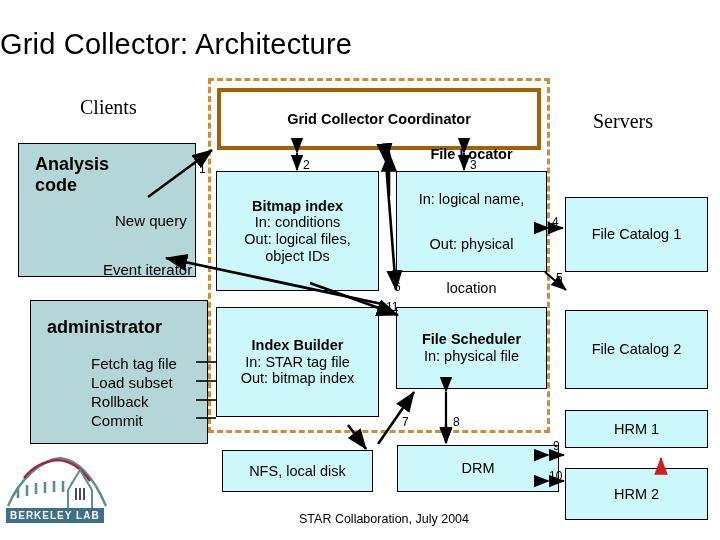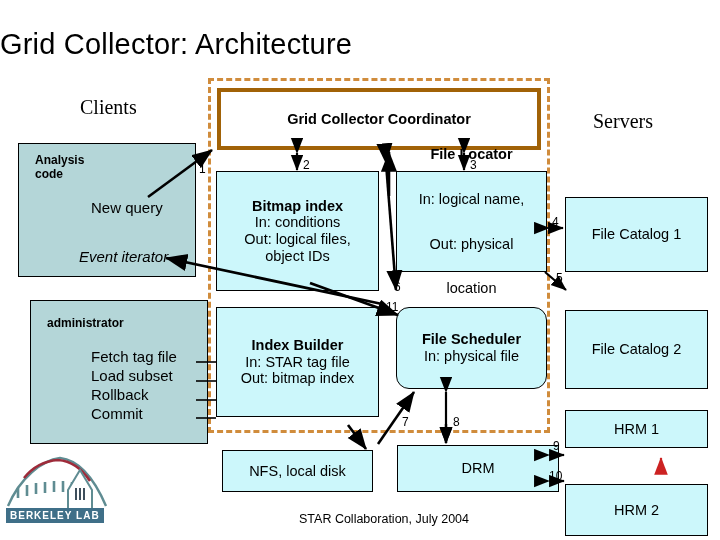--- a/index.html
+++ b/index.html
@@ -90,56 +90,57 @@
     justify-content: flex-start;
     padding-top: 10px;
   }
   #box-admin {
     left: 18px; top: 300px; width: 178px; height: 144px;
     justify-content: flex-start;
     padding-top: 16px;
     margin-left: 12px;
   }
   .lbl-left {
-    font-size: 12px;
+    font-size: 18px;
     font-weight: bold;
     text-align: left;
     padding-left: 16px;
     line-height: 1.15;
   }
   .lbl-indent {
     font-size: 15px;
     text-align: left;
     padding-left: 72px;
     line-height: 1.27;
+    margin-left: 24px;
   }
   .lbl-indent2 {
     font-size: 15px;
     text-align: left;
     padding-left: 60px;
     line-height: 1.27;
   }
   #analysis-newquery { margin-top: 16px; }
-  #analysis-eventiter { margin-top: 30px; padding-left: 60px; font-style: italic; }
+  #analysis-eventiter { margin-top: 30px; padding-left: 60px; }
 
   
   #box-bitmap    { left: 216px; top: 171px; width: 163px; height: 120px; }
   #box-indexb    { left: 216px; top: 307px; width: 163px; height: 110px; }
   #box-nfs       { left: 222px; top: 450px; width: 151px; height: 42px; }
 
   
   #box-locator   { left: 396px; top: 171px; width: 151px; height: 101px; gap: 28px; }
-  #box-scheduler { left: 396px; top: 307px; width: 151px; height: 82px; border-radius: 13px; }
+  #box-scheduler { left: 396px; top: 307px; width: 151px; height: 82px; }
   #box-drm       { left: 397px; top: 445px; width: 162px; height: 47px; }
 
   
   #box-cat1 { left: 565px; top: 197px; width: 143px; height: 75px; }
   #box-cat2 { left: 565px; top: 310px; width: 143px; height: 79px; }
   #box-hrm1 { left: 565px; top: 410px; width: 143px; height: 38px; }
-  #box-hrm2 { left: 565px; top: 468px; width: 143px; height: 52px; margin-top: 16px; }
+  #box-hrm2 { left: 565px; top: 468px; width: 143px; height: 52px; }
 
   
   .step-num {
     position: absolute;
     font-family: "Liberation Sans", sans-serif;
     font-size: 12px;
     color: #000000;
     line-height: 1;
   }
 

